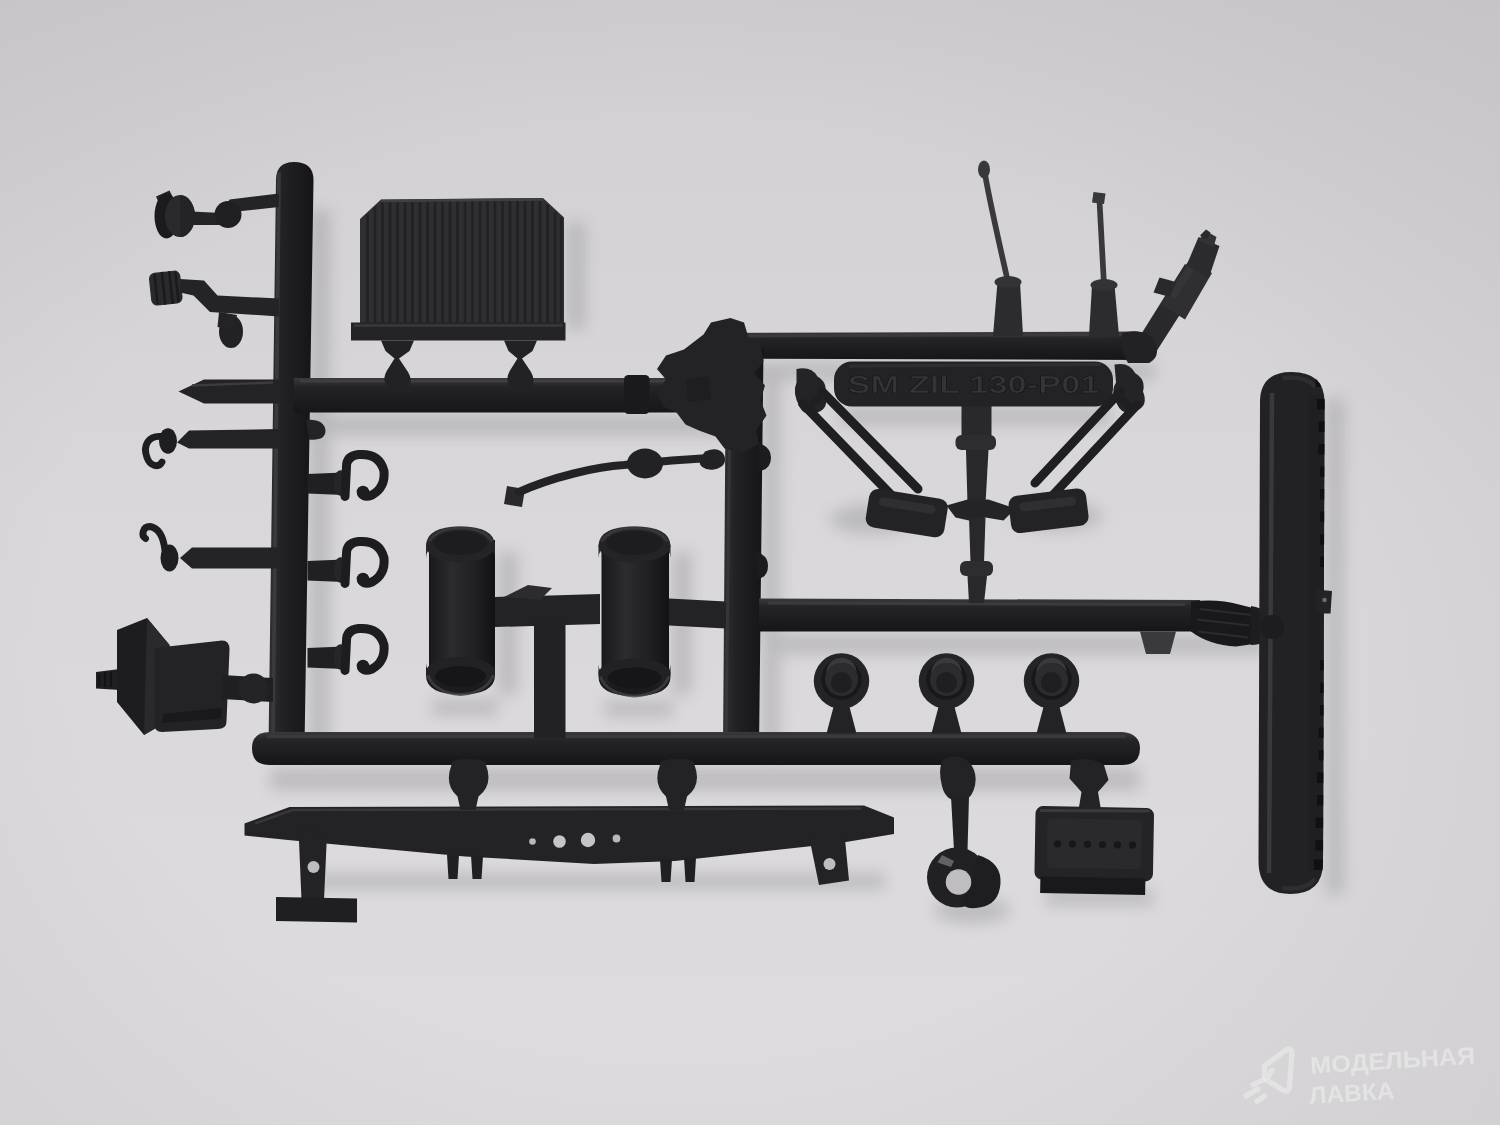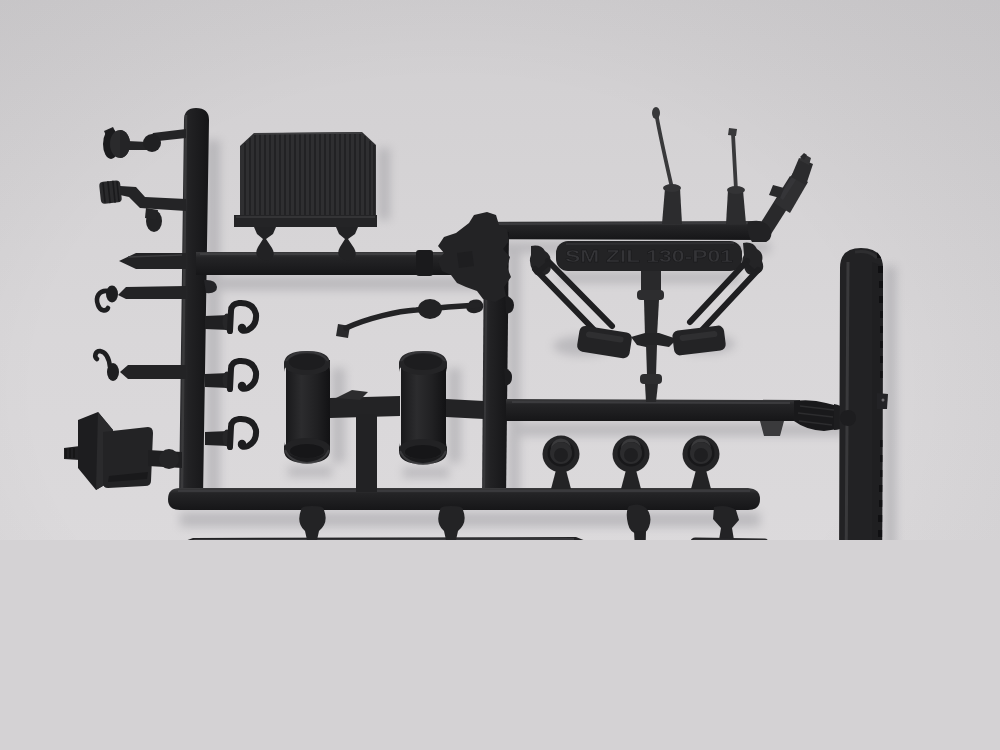--- a/index.html
+++ b/index.html
@@ -1,16 +1,16 @@
 <!DOCTYPE html>
 <html><head>
 <meta charset="utf-8">
 <style>
 html,body{margin:0;padding:0;background:#d4d2d4;}
-#stage{width:1000px;height:540px;position:relative;overflow:hidden;font-family:"Liberation Sans", sans-serif;}
+#stage{width:1000px;height:750px;position:relative;overflow:hidden;font-family:"Liberation Sans", sans-serif;}
 svg{display:block;}
 </style>
 </head>
 <body>
 <div id="stage">
 <svg width="1000" height="750" viewBox="0 0 1000 750" xmlns="http://www.w3.org/2000/svg">
 <defs>
 <linearGradient id="bgv" x1="0" y1="0" x2="0" y2="1">
 <stop offset="0" stop-color="#d1cfd1"></stop>
 <stop offset="0.45" stop-color="#d9d7d9"></stop>

